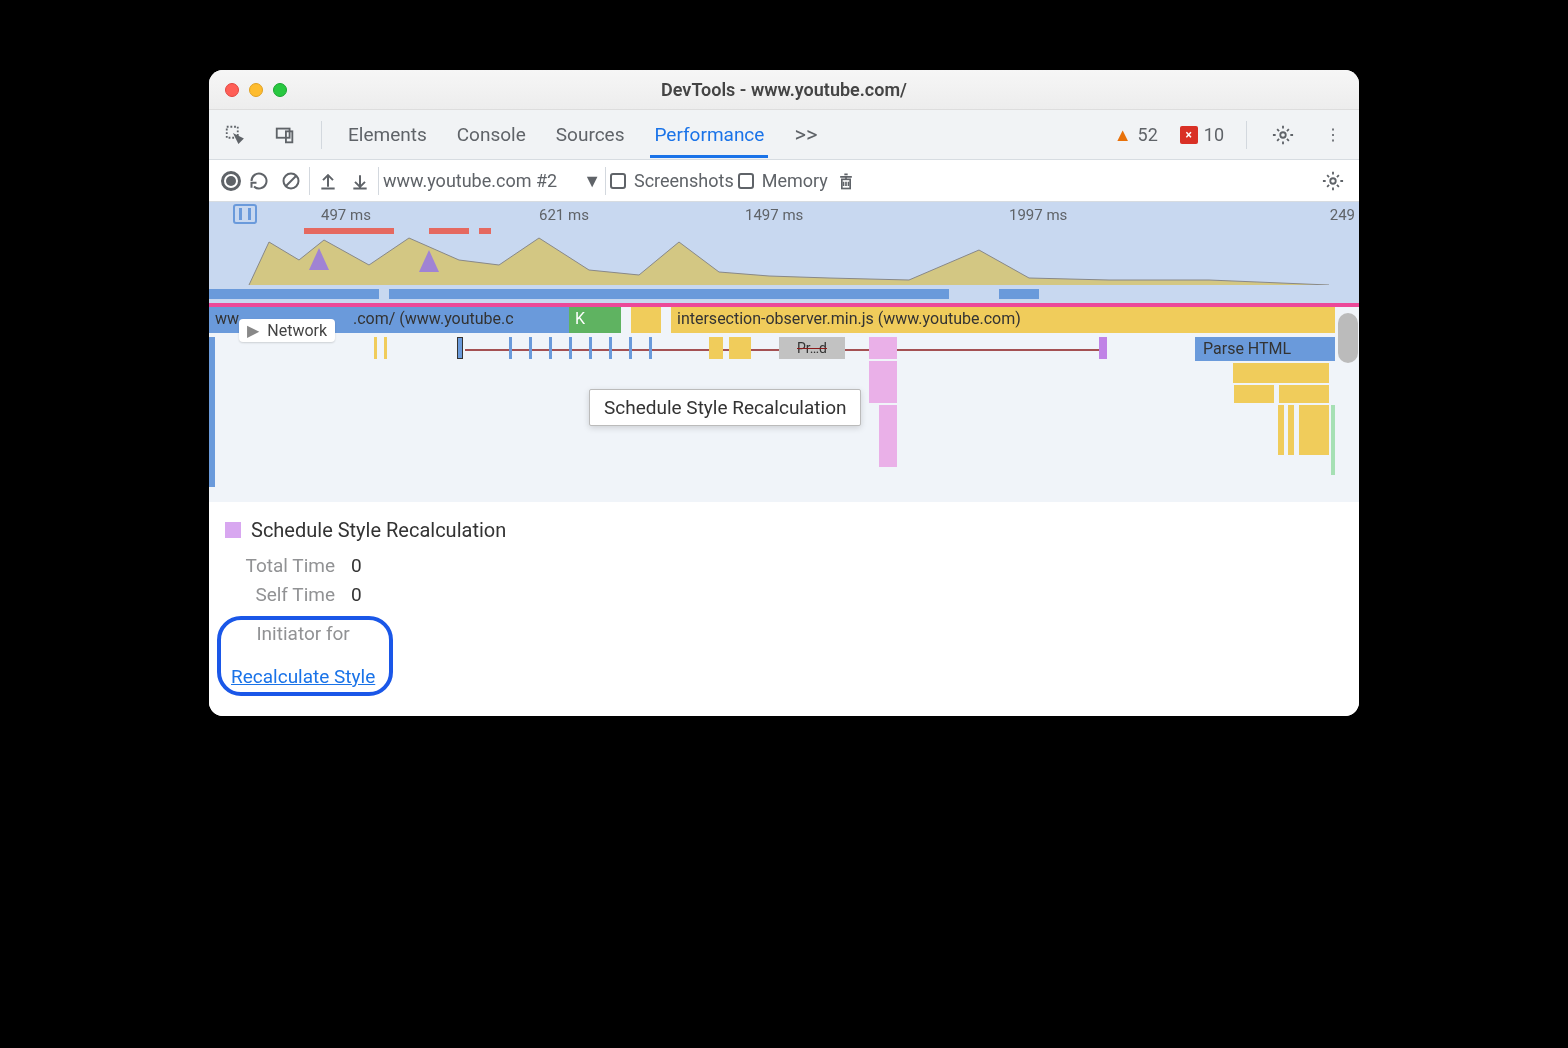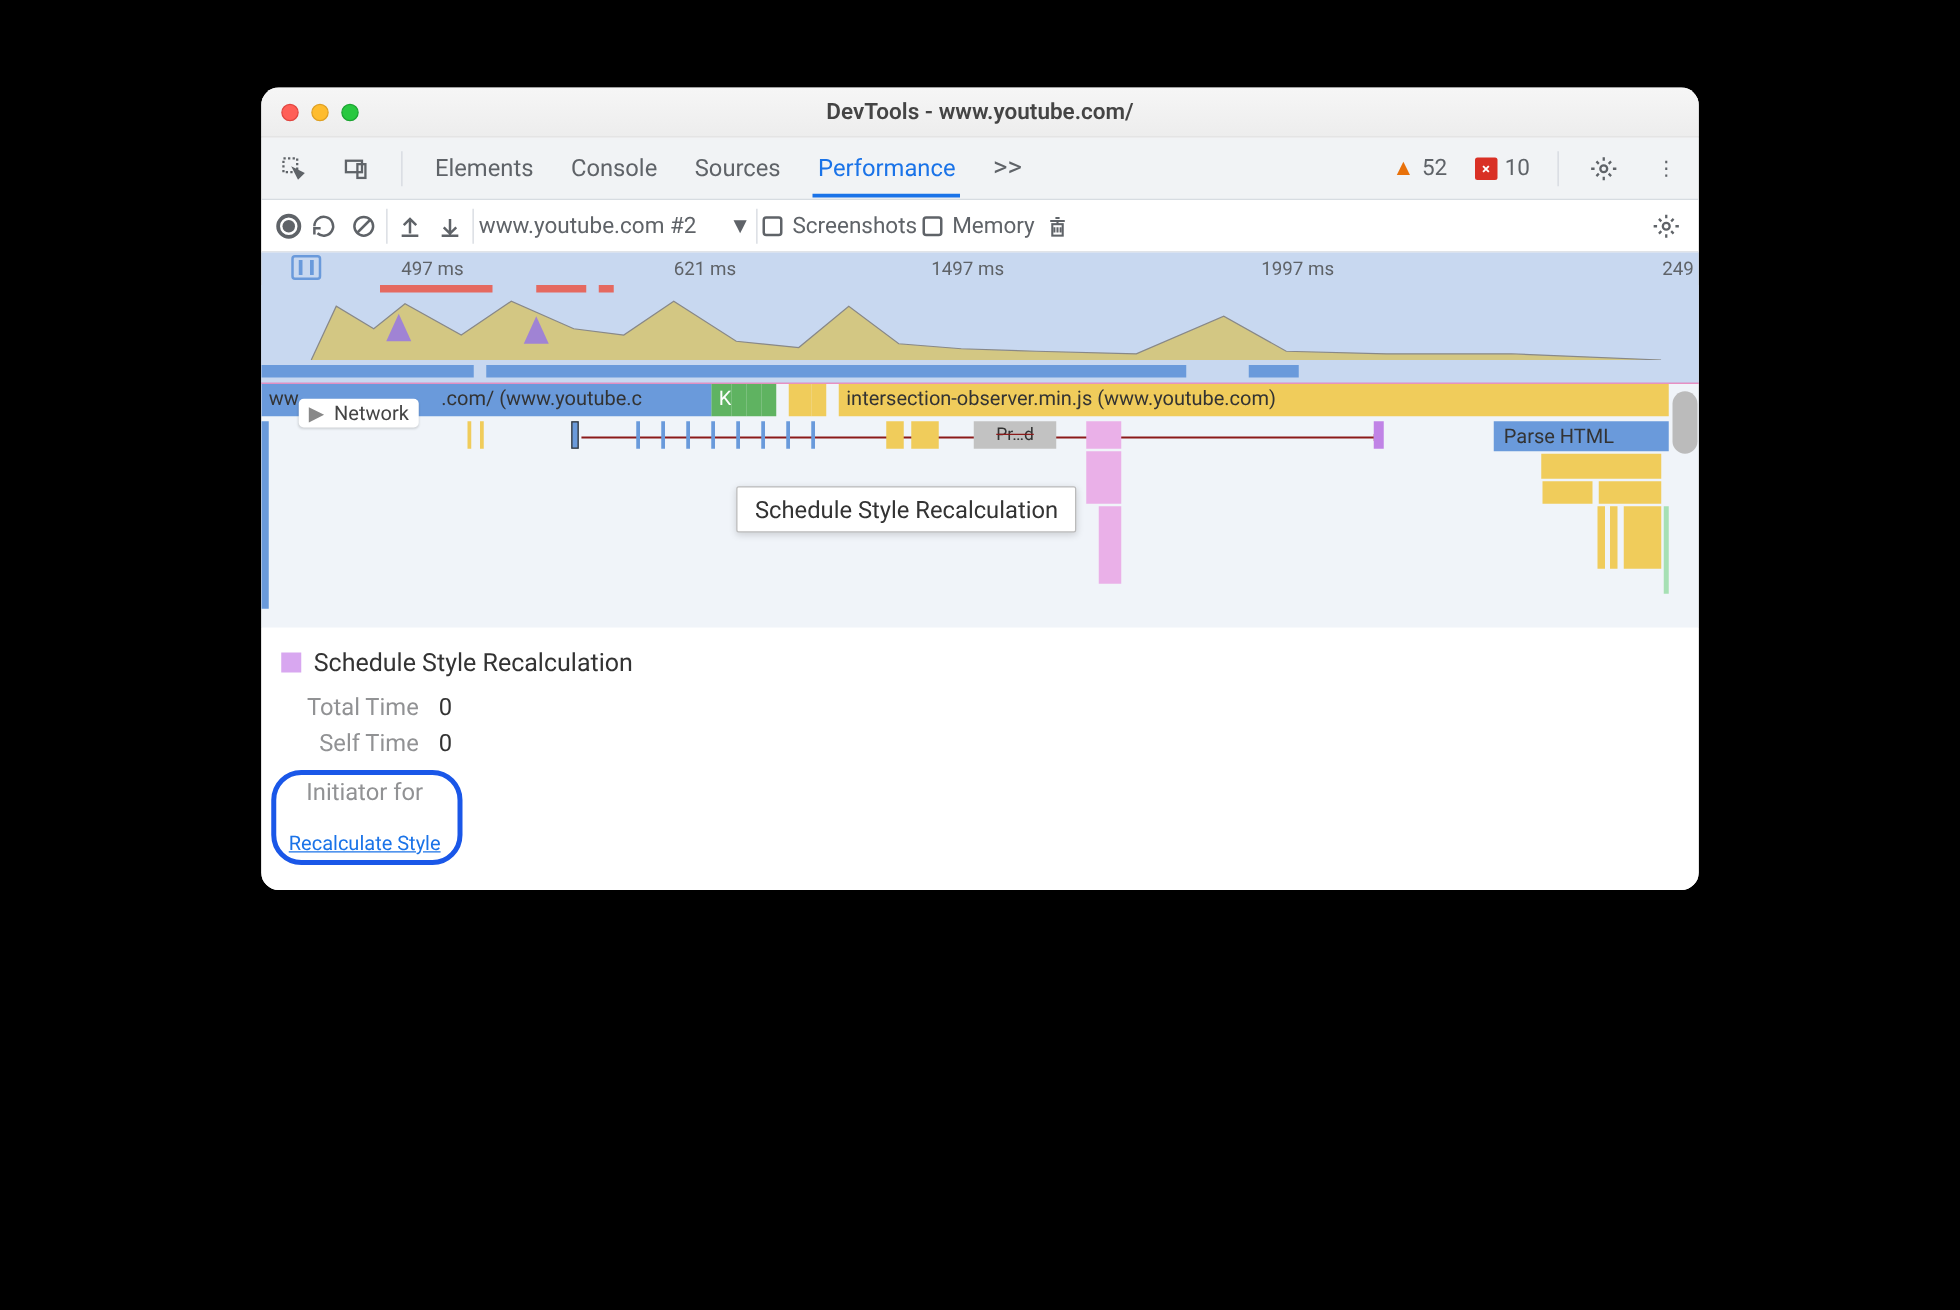--- a/index.html
+++ b/index.html
@@ -63,21 +63,21 @@
 }
 .record-btn { width: 20px; height: 20px; border: 3px solid #5f6368; border-radius: 50%; display: inline-block; position: relative; }
 .record-btn::after { content: ''; position: absolute; inset: 2px; border-radius: 50%; background: #5f6368; }
 .context-select { font-size: 18px; color: #5f6368; display: flex; align-items: center; gap: 26px; }
 .chkbox { display: inline-flex; align-items: center; gap: 8px; font-size: 18px; color: #5f6368; }
 .chkbox .box { width: 16px; height: 16px; border: 2px solid #5f6368; border-radius: 3px; }
 .overview {
   height: 105px;
   background: #c8d8f0;
   position: relative;
-  border-bottom: 1px solid #ec4899;
+  border-bottom: 4px solid #ec4899;
 }
 .overview .ticks { position: absolute; top: 4px; left: 0; right: 0; font-size: 15px; color: #5f6368; }
 .overview .tick { position: absolute; }
 .overview-fill { position: absolute; left: 0; right: 0; top: 26px; bottom: 0; background: linear-gradient(to right, #c8d8f0 0%, #c8d8f0 100%); overflow: hidden; }
 .cpu-label { position: absolute; right: 6px; top: 34px; font-size: 14px; color: #888; font-weight: 600; }
 .net-label { position: absolute; right: 6px; top: 76px; font-size: 14px; color: #888; font-weight: 600; }
 .detail-ticks {
   height: 30px;
   background: #fff;
   position: relative;
@@ -115,21 +115,21 @@
   background: #fff;
 }
 .event-header { display: flex; align-items: center; gap: 10px; margin-bottom: 12px; }
 .event-swatch { width: 16px; height: 16px; background: #d8a7f0; }
 .event-name { font-size: 20px; color: #333; font-weight: 400; }
 .prop-row { display: flex; gap: 16px; font-size: 19px; margin-bottom: 6px; }
 .prop-label { color: #919294; width: 110px; text-align: right; }
 .prop-value { color: #333; }
 .initiator-row { display: inline-flex; align-items: center; gap: 20px; border: 4px solid #1a57e8; border-radius: 24px; padding: 2px 14px 4px 10px; margin-top: 4px; margin-left: -8px; flex-direction: column; }
 .initiator-label { color: #919294; font-size: 19px; }
-.initiator-link { color: #1a73e8; text-decoration: underline; font-size: 16px; cursor: pointer; }
+.initiator-link { color: #1a73e8; text-decoration: underline; font-size: 19px; cursor: pointer; }
 .scroll-thumb { position: absolute; right: 1px; width: 20px; background: #bbb; border-radius: 10px; }
 
 
 .ov-bar { position: absolute; height: 6px; background: #e56960; top: 0; }
 .ov-net { position: absolute; bottom: 4px; height: 10px; background: #6a9adb; }
 .ov-area { position: absolute; bottom: 18px; }
 .handle-bracket { position: absolute; top: 2px; width: 24px; height: 20px; border: 2px solid #6a9adb; border-radius: 3px; left: 24px; background: #c8d8f0; }
 .handle-bracket::before, .handle-bracket::after { content: ''; position: absolute; width: 3px; height: 12px; background: #6a9adb; top: 2px; }
 .handle-bracket::before { left: 4px; }
 .handle-bracket::after { right: 4px; }

